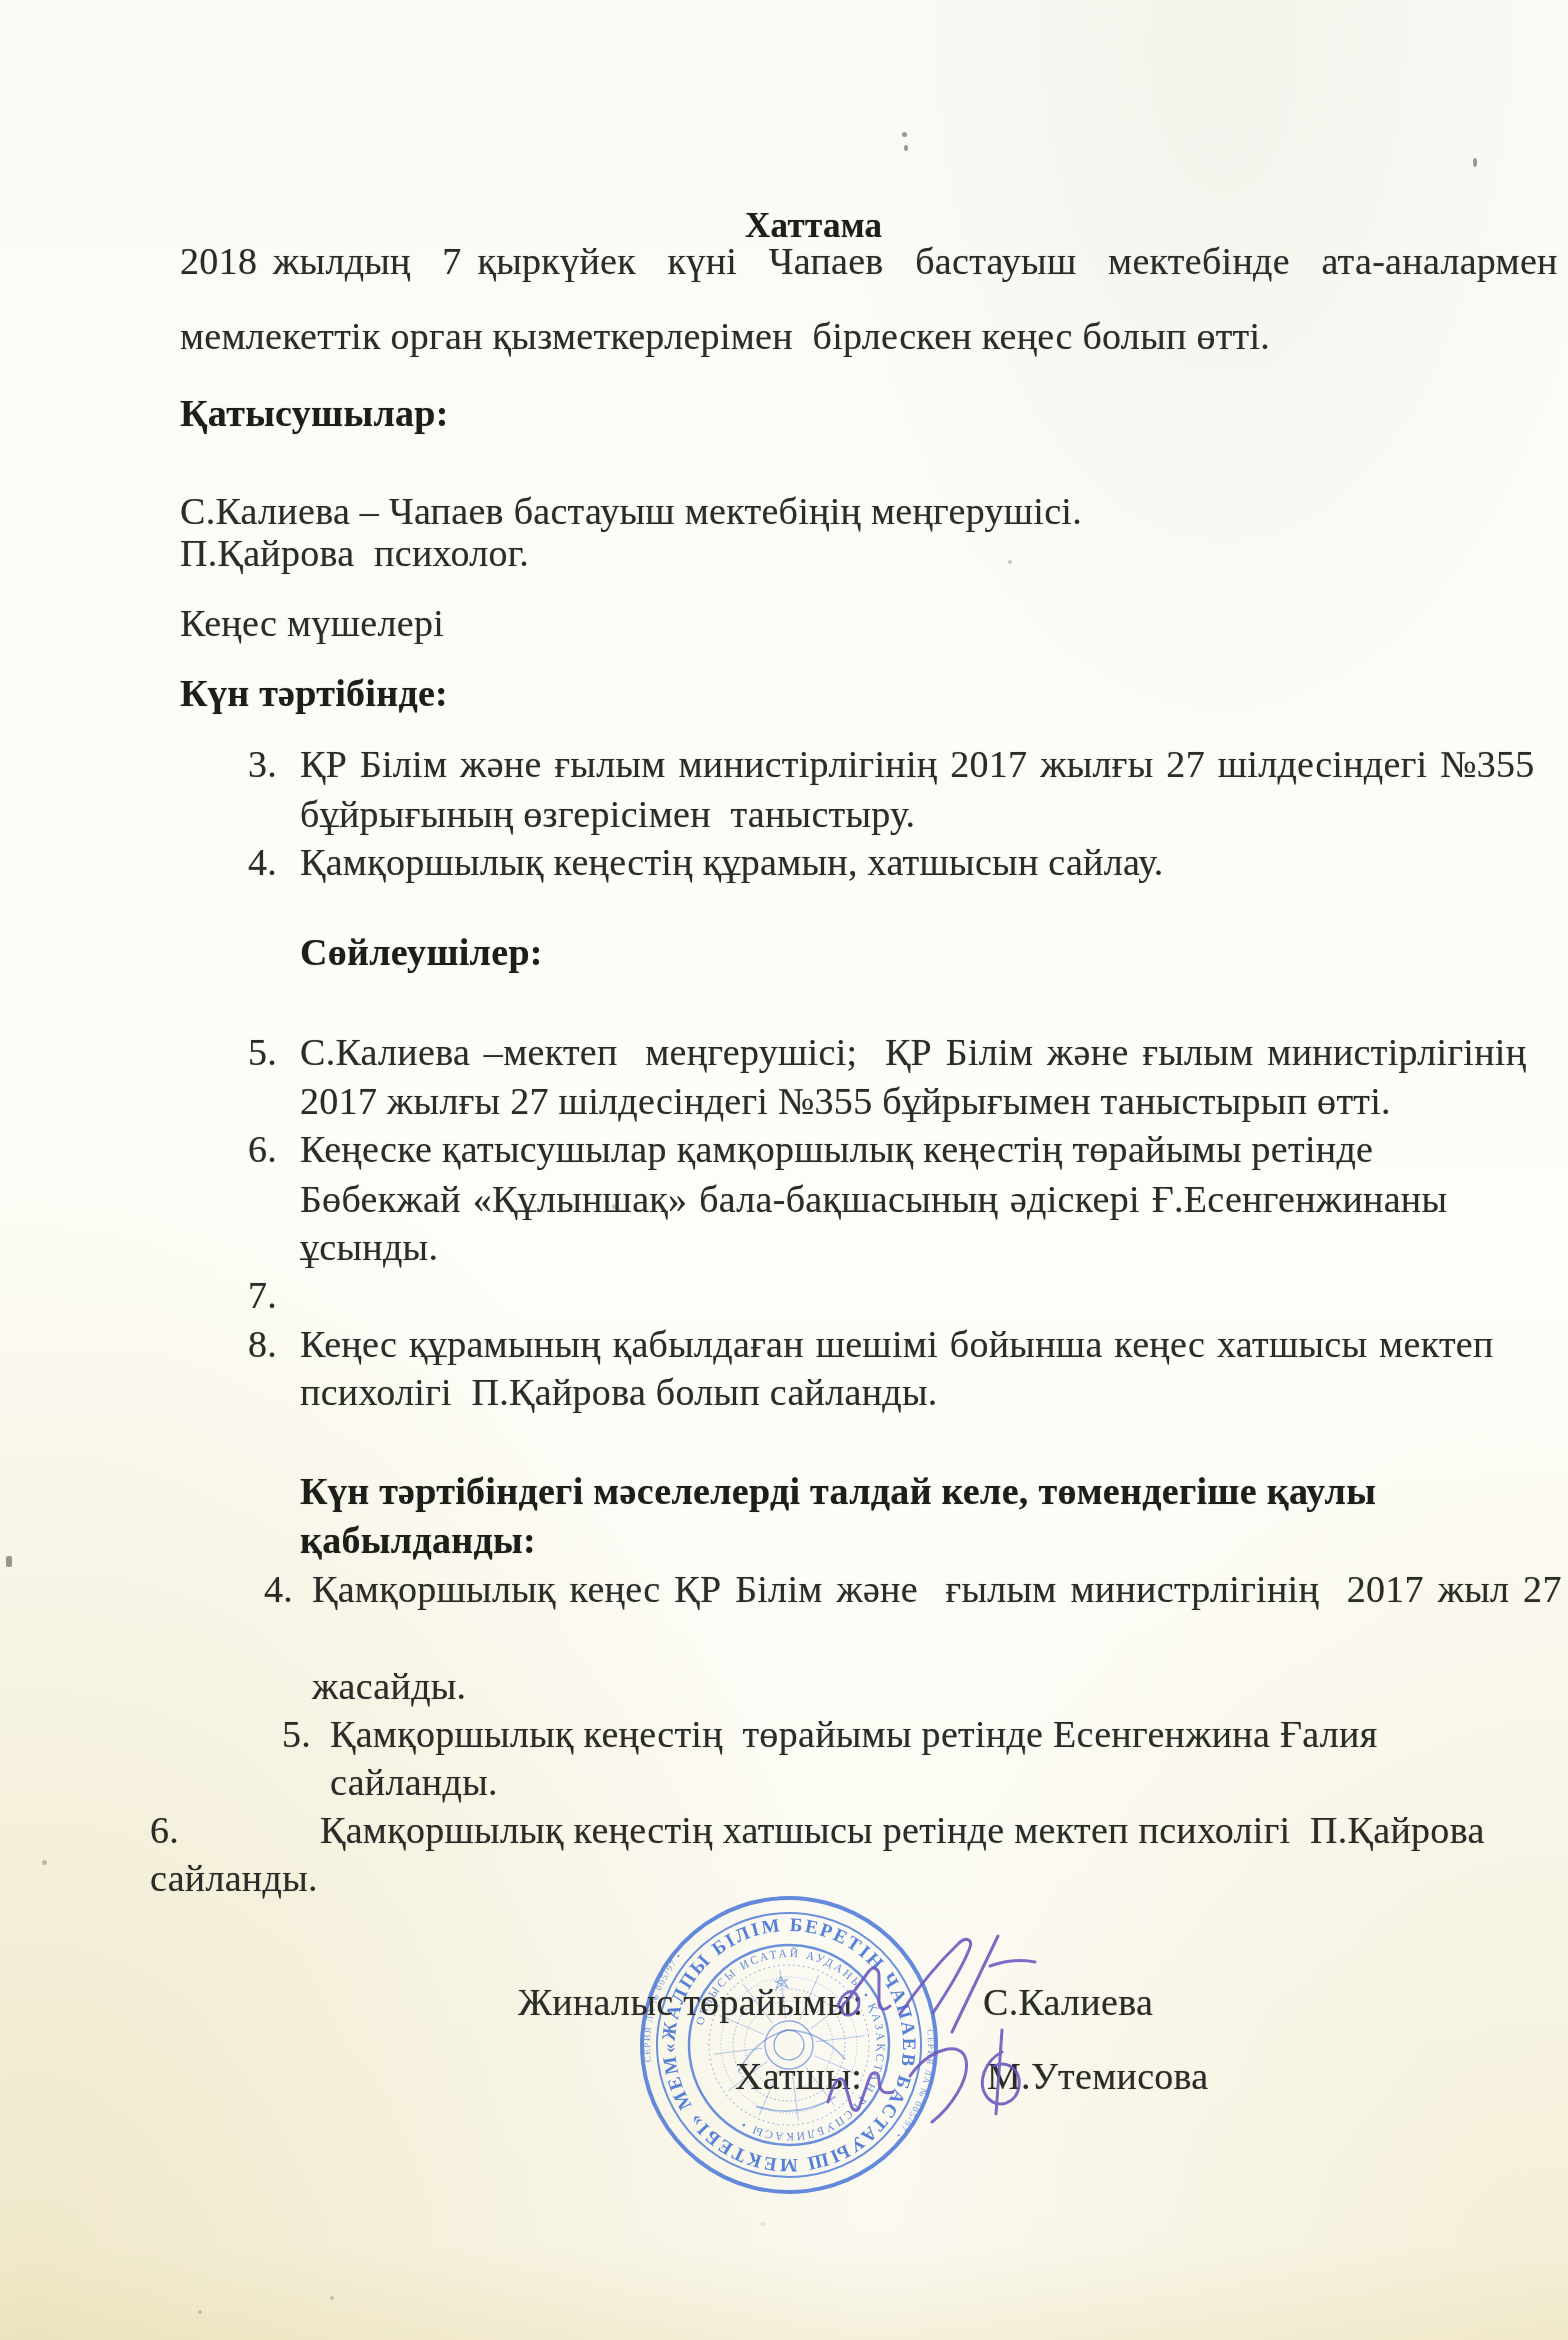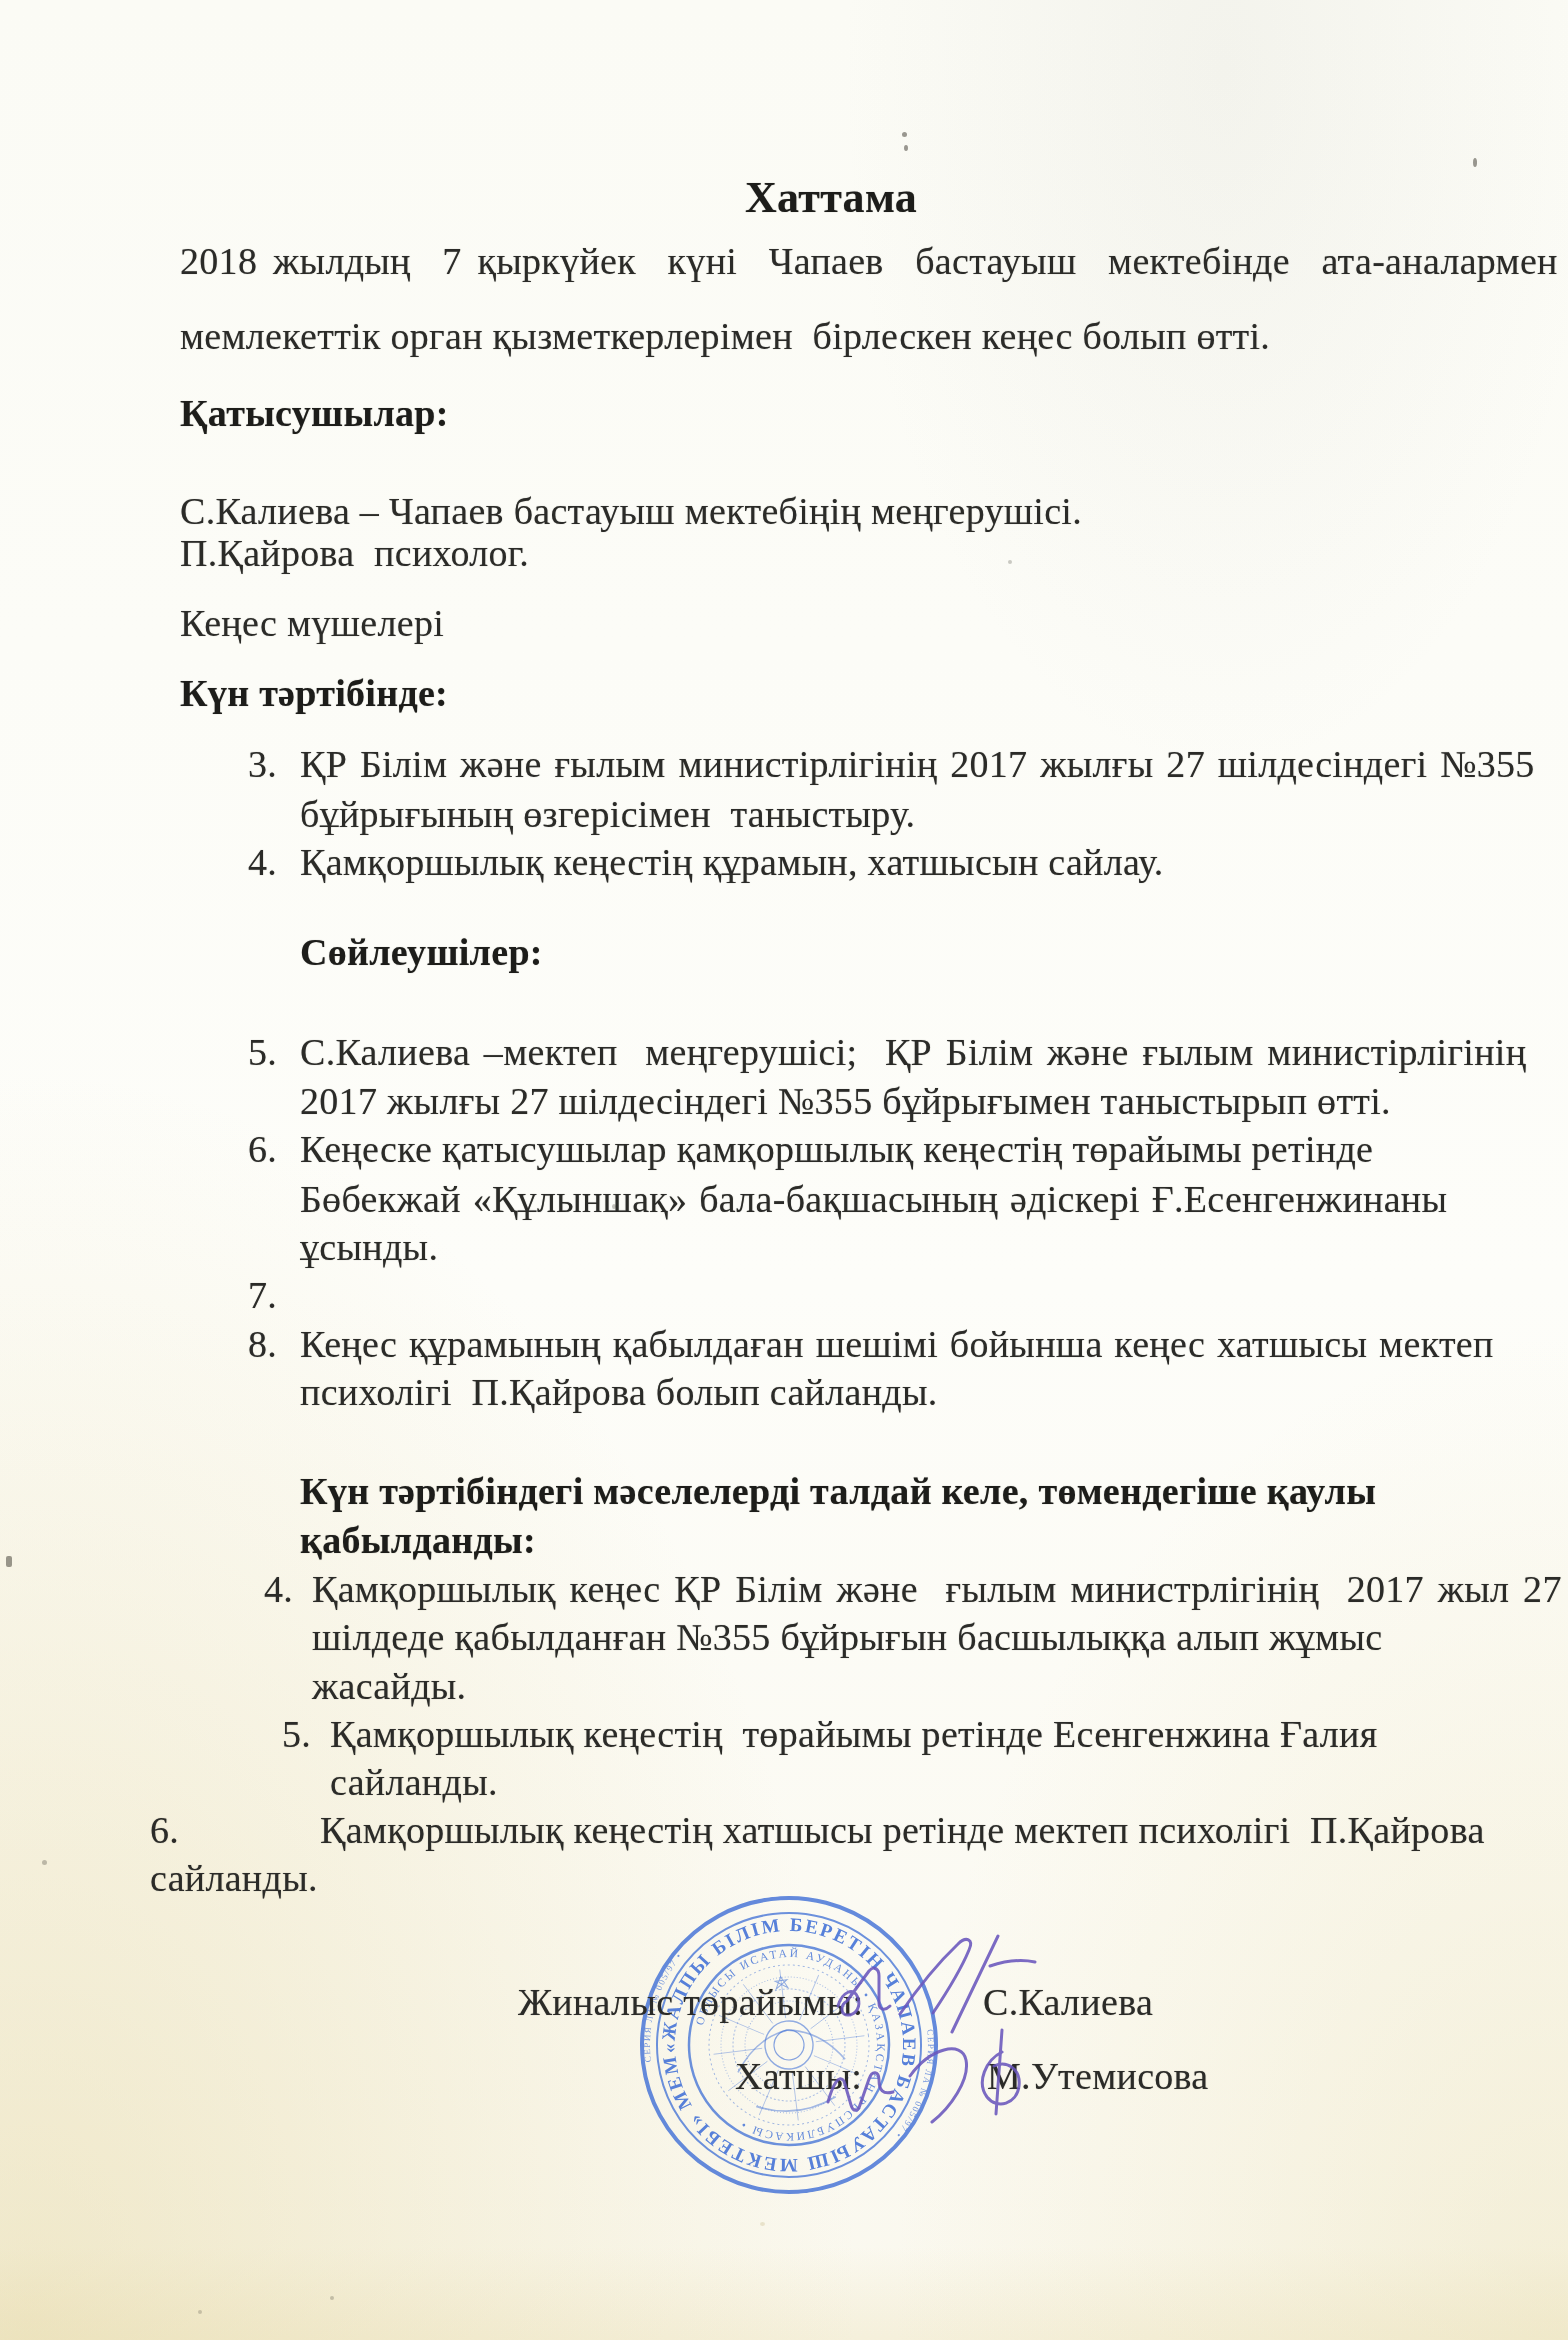--- a/index.html
+++ b/index.html
@@ -19,21 +19,21 @@
   }
   .ln{
     position:absolute;
     font-size:38px;
     line-height:1;
     white-space:pre;
     letter-spacing:.3px;
     text-shadow:0 0 1px rgba(50,50,46,.45);
   }
   .b{font-weight:bold;color:#1d1d1a;}
-  .title{font-size:44px;}
+  .title{font-size:35px;margin-top:32px;}
   .ws2{word-spacing:2px;}
   .ws3{word-spacing:3px;}
   .ws4{word-spacing:4px;}
   .ws6{word-spacing:6px;}
   .stamp-wrap{position:absolute;left:636px;top:1896px;width:306px;height:298px;z-index:1;transform:rotate(-7deg);opacity:.95;}
   .sig-wrap{position:absolute;left:600px;top:1880px;width:540px;height:310px;z-index:3;}
   .textlayer{position:absolute;inset:0;z-index:2;}
   .speck{position:absolute;border-radius:50%;background:rgba(72,70,60,.55);}
 </style>
 </head>
@@ -126,21 +126,20 @@
 
     <div class="ln" style="left:248px;top:1325px;">8.</div>
     <div class="ln ws2" style="left:300px;top:1325px;">Кеңес құрамының қабылдаған шешімі бойынша кеңес хатшысы мектеп</div>
     <div class="ln" style="left:300px;top:1373px;">психолігі  П.Қайрова болып сайланды.</div>
 
     <div class="ln b" style="left:300px;top:1472px;">Күн тәртібіндегі мәселелерді талдай келе, төмендегіше қаулы</div>
     <div class="ln b" style="left:300px;top:1521px;">қабылданды:</div>
 
     <div class="ln" style="left:264px;top:1570px;">4.</div>
     <div class="ln ws4" style="left:312px;top:1570px;text-align:center;">Қамқоршылық кеңес ҚР Білім және  ғылым министрлігінің  2017 жыл 27</div>
-    <div class="ln" style="left:312px;top:1618px;">шілдеде қабылданған №355 бұйрығын басшылыққа алып жұмыс</div>
     <div class="ln" style="left:312px;top:1667px;">жасайды.</div>
 
     <div class="ln" style="left:282px;top:1715px;">5.</div>
     <div class="ln" style="left:330px;top:1715px;">Қамқоршылық кеңестің  төрайымы ретінде Есенгенжина Ғалия</div>
     <div class="ln" style="left:330px;top:1763px;">сайланды.</div>
 
     <div class="ln" style="left:150px;top:1811px;">6.</div>
     <div class="ln" style="left:320px;top:1811px;">Қамқоршылық кеңестің хатшысы ретінде мектеп психолігі  П.Қайрова</div>
     <div class="ln" style="left:150px;top:1859px;">сайланды.</div>
 

